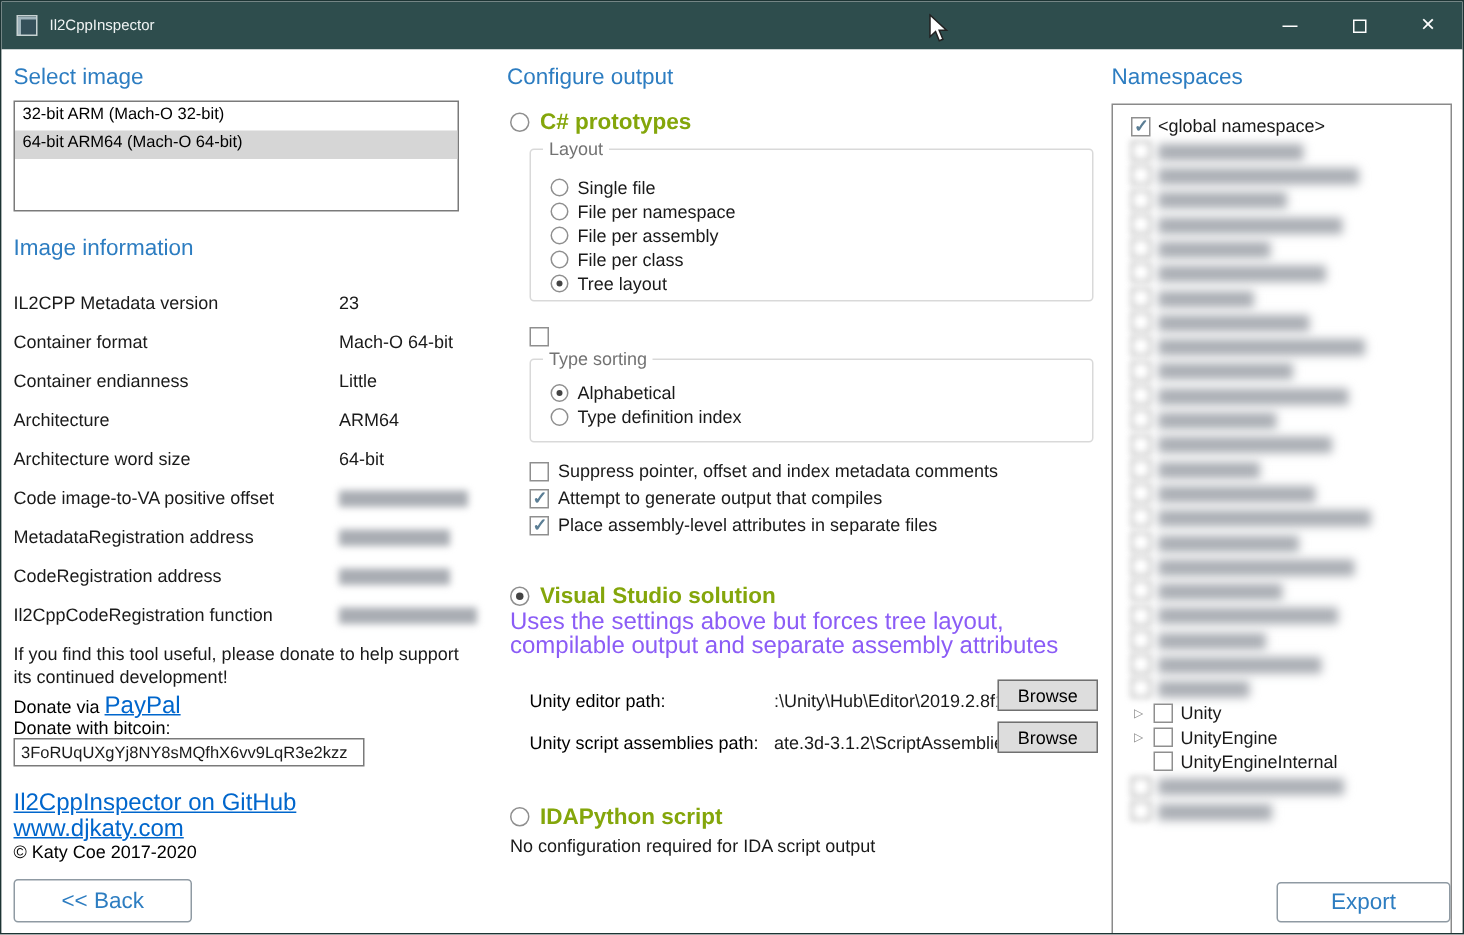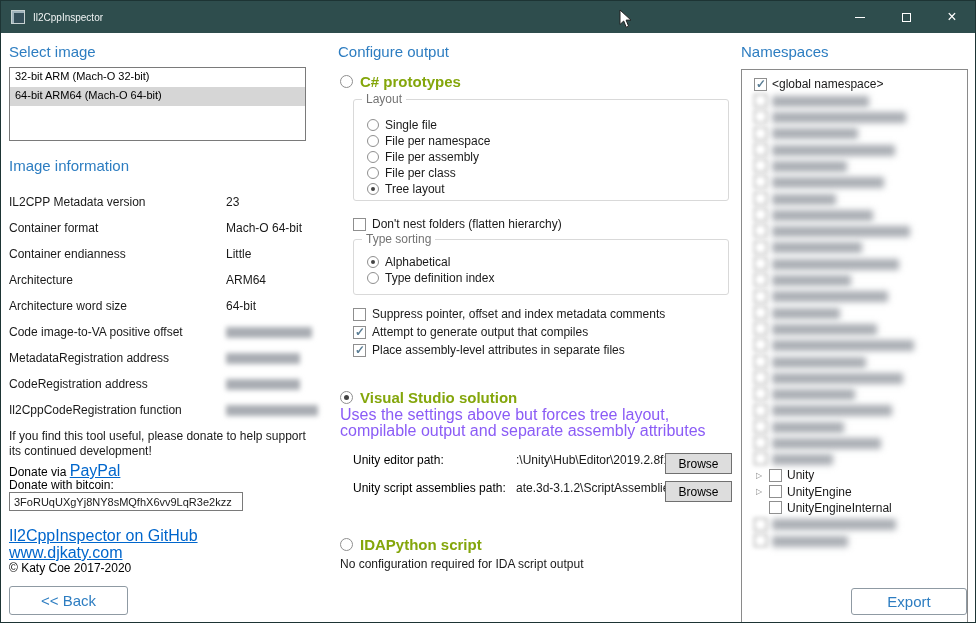--- a/index.html
+++ b/index.html
@@ -59,21 +59,21 @@
   .opt-row { display:flex; align-items:center; gap:6px; height:16px; font-size:12px; color:#1a1a1a; }
   .layout-box { left:15px; top:66px; width:376px; height:102px; }
   .layout-opts { left:13px; top:17px; }
   .sort-box { left:15px; top:206px; width:376px; height:56px; }
   .sort-opts { left:13px; top:14px; }
   .flatten-row { position:absolute; left:15px; top:183px; }
   .cs-checks { position:absolute; left:15px; top:272px; }
   .cs-checks .opt-row { height:18px; }
   .vs-desc { position:absolute; left:2px; top:374px; width:388px; font-size:16px; line-height:16px; color:#8b5cf6; }
   .vs-fields { position:absolute; left:15px; top:420px; width:379px; }
-  .path-row { display:flex; align-items:flex-start; height:21px; margin-bottom:7px; font-size:12px; }
+  .path-row { display:flex; align-items:flex-end; height:21px; margin-bottom:7px; font-size:12px; }
   .pl { width:163px; flex:none; }
   .pv { flex:1; text-align:right; padding-right:7px; white-space:nowrap; overflow:hidden; color:#1a1a1a; }
   .browse { width:67px; height:21px; background:#ddd; border:1px solid #707070; font-size:12px; font-family:"Liberation Sans", sans-serif; flex:none; cursor:pointer; }
   .ida-desc { position:absolute; left:2px; top:524px; font-size:12px; color:#1a1a1a; }
 
   
   .ns-panel { position:absolute; left:0; top:36px; width:227px; height:616px; border:1px solid #8a8a8a; padding:6px 0 0 12px; overflow:hidden; background:#fff; }
   .ns-row { display:flex; align-items:center; gap:5px; height:16.3px; font-size:12px; color:#1a1a1a; }
   .ns-row .arrow { width:10px; color:#8a8a8a; font-size:8px; text-align:center; flex:none; }
   .ns-row.red { filter:blur(2px); }
@@ -192,21 +192,20 @@
             </div>
             <div class="opt-row">
               <span class="radio on"></span>
               <span class="rl">Tree layout</span>
             </div>
           </div>
       </div>
 
       <div class="opt-row flatten-row">
         <span class="checkbox" id="flatten-cb"></span>
-        <span>Don't nest folders (flatten hierarchy)</span>
       </div>
 
       <div class="groupbox sort-box">
         <span class="gb-label">Type sorting</span>
         <div class="opt-col sort-opts" id="sort-opts">
             <div class="opt-row">
               <span class="radio on"></span>
               <span class="rl">Alphabetical</span>
             </div>
             <div class="opt-row">

